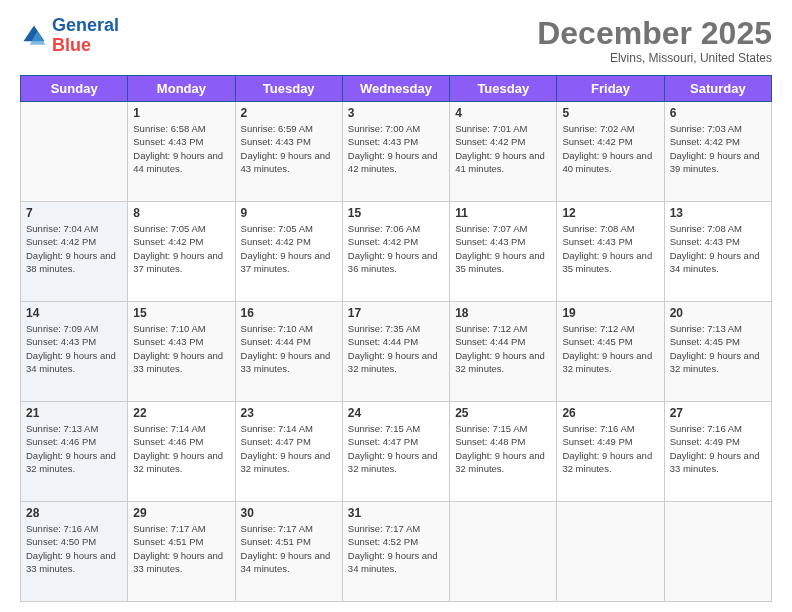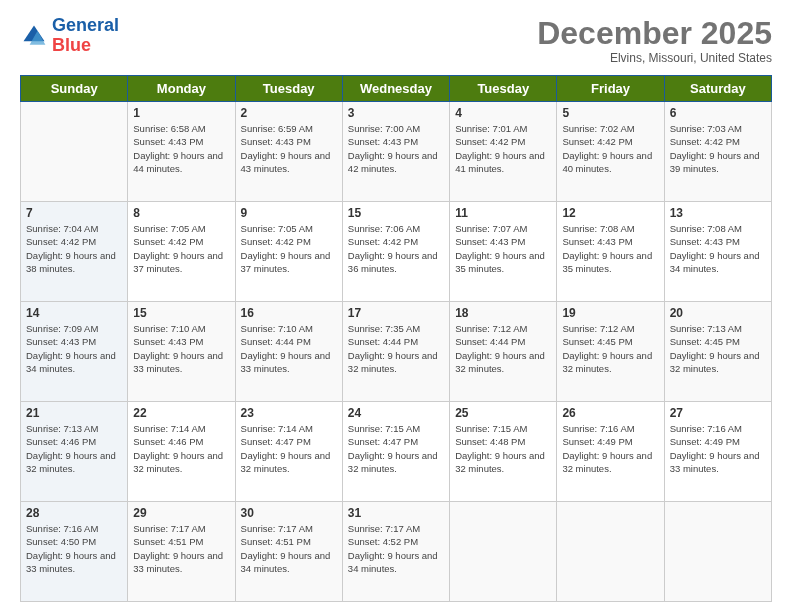--- a/index.html
+++ b/index.html
@@ -56,21 +56,21 @@
       color: #555;
     }
     .calendar {
       flex: 1;
       border: 1px solid #ccc;
       border-collapse: collapse;
       width: 100%;
       table-layout: fixed;
     }
     .calendar thead tr th {
-      background-color: #4d7c0f;
+      background-color: #8b5cf6;
       color: #fff;
       font-size: 13px;
       font-weight: bold;
       padding: 5px 8px;
       text-align: center;
       border: 1px solid #1a5a9a;
     }
     .calendar tbody tr td {
       border: 1px solid #ccc;
       vertical-align: top;

